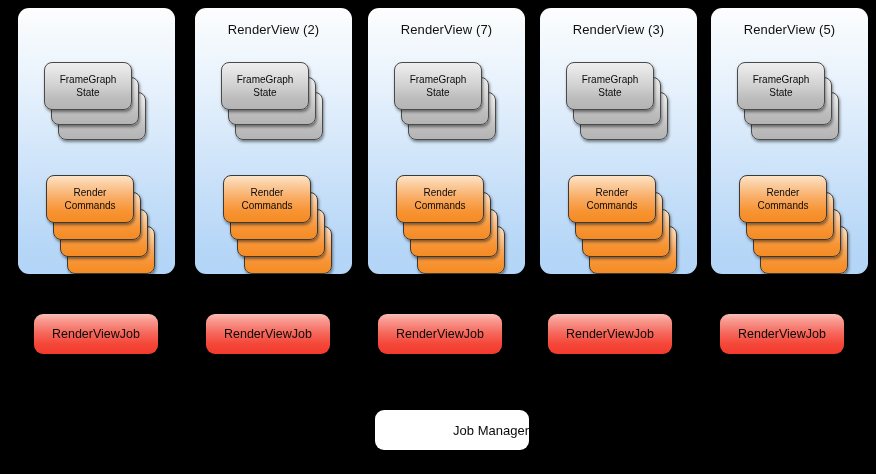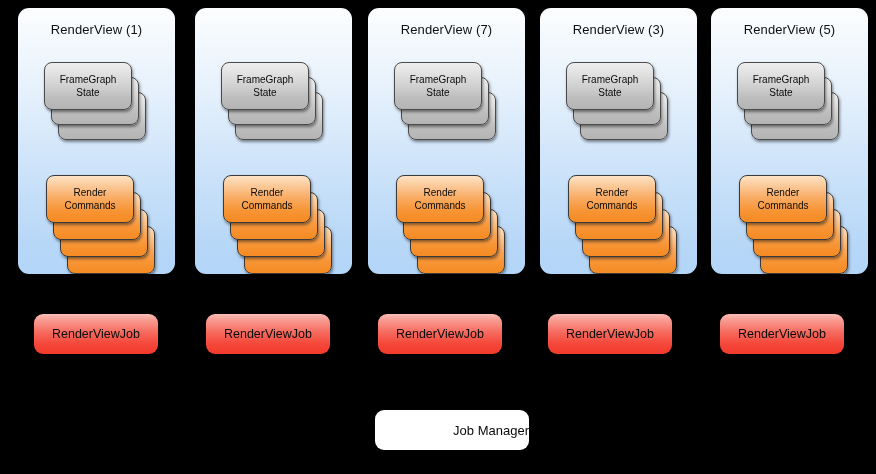--- a/index.html
+++ b/index.html
@@ -164,40 +164,40 @@
     color: #0a0a0a;
   }
 </style>
 </head>
 <body>
 
 <div id="diagram">
 
   <div class="panels-row">
       <div class="render-view-panel" style="left: 18px;">
-        <div class="panel-title">RenderView (1)</div>
         <div class="stack stack-fgs">
           <div class="card card-gray" style="left: 14px; top: 30px; z-index: 1;"></div>
           <div class="card card-gray" style="left: 7px; top: 15px; z-index: 2;"></div>
           <div class="card card-gray" style="left: 0px; top: 0px; z-index: 3;">
             <div class="card-label">FrameGraph
 State</div>
           </div>
         </div>
         <div class="stack stack-rc">
           <div class="card card-orange" style="left: 21px; top: 51px; z-index: 1;"></div>
           <div class="card card-orange" style="left: 14px; top: 34px; z-index: 2;"></div>
           <div class="card card-orange" style="left: 7px; top: 17px; z-index: 3;"></div>
           <div class="card card-orange" style="left: 0px; top: 0px; z-index: 4;">
             <div class="card-label">Render
 Commands</div>
           </div>
         </div>
       </div>
       <div class="render-view-panel" style="left: 195px;">
+        <div class="panel-title">RenderView (2)</div>
         <div class="stack stack-fgs">
           <div class="card card-gray" style="left: 14px; top: 30px; z-index: 1;"></div>
           <div class="card card-gray" style="left: 7px; top: 15px; z-index: 2;"></div>
           <div class="card card-gray" style="left: 0px; top: 0px; z-index: 3;">
             <div class="card-label">FrameGraph
 State</div>
           </div>
         </div>
         <div class="stack stack-rc">
           <div class="card card-orange" style="left: 21px; top: 51px; z-index: 1;"></div>

